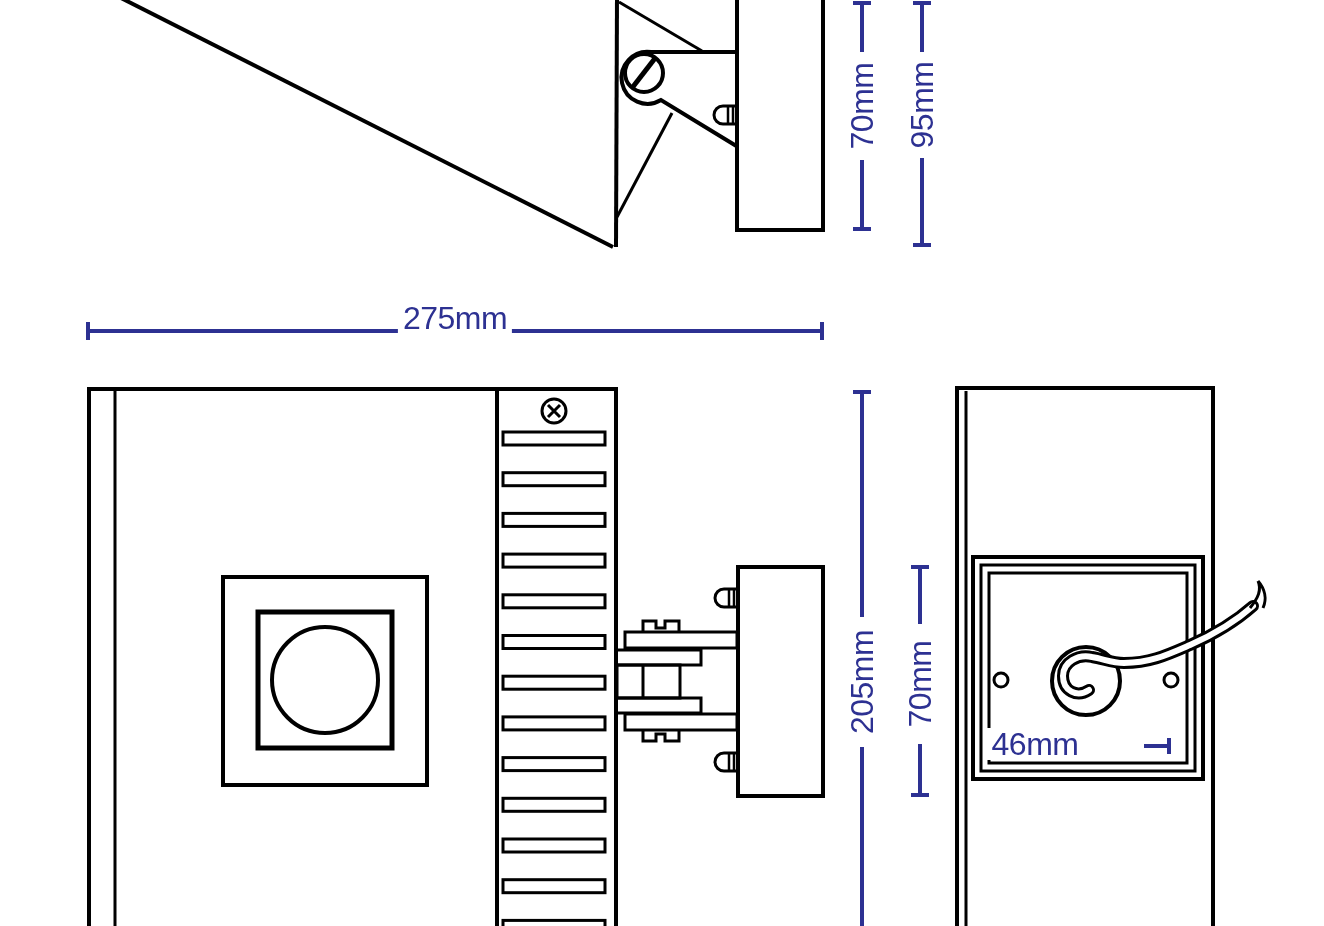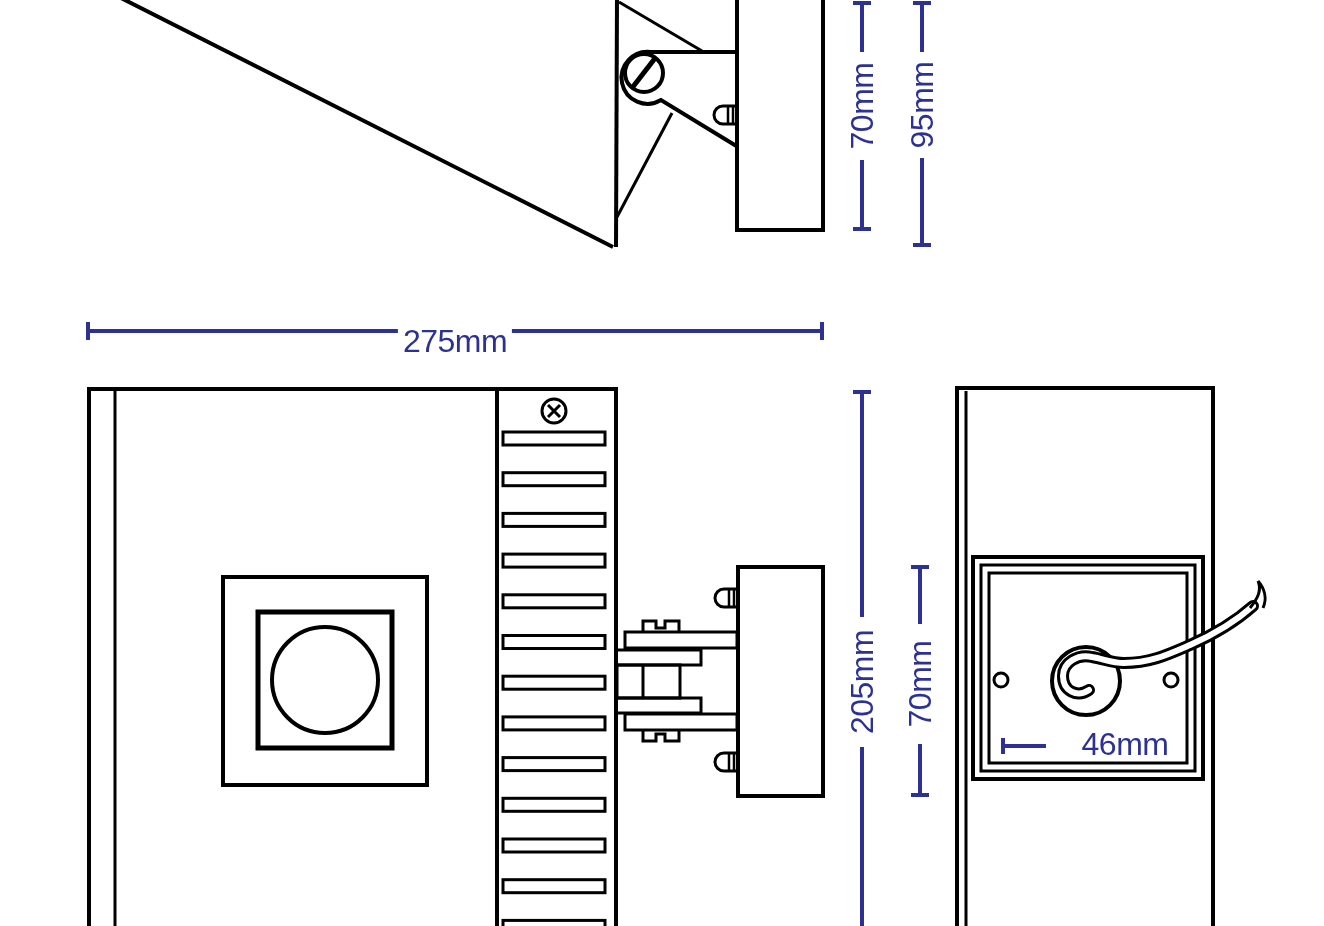--- a/index.html
+++ b/index.html
@@ -102,25 +102,25 @@
     <g>
       <path class="dimline" d="M88,322 V340 M88,331 H402 M508,331 H822 M822,322 V340"></path>
       <path class="dimline" d="M853,3 H871 M862,3 V52 M862,160 V229 M853,229 H871"></path>
       <path class="dimline" d="M913,3 H931 M922,3 V52 M922,158 V245 M913,245 H931"></path>
       <path class="dimline" d="M853,392 H871 M862,392 V617 M862,747 V928"></path>
       <path class="dimline" d="M911,567 H929 M920,567 V624 M920,744 V795 M911,795 H929"></path>
       <path class="dimline" d="M1003,738 V754 M1003,746 H1046 M1144,746 H1169 M1169,738 V754"></path>
     </g>
   </svg>
 
-  <div class="dim-label" style="left:455px;top:341px">275mm</div>
+  <div class="dim-label" style="left:455px;top:318px">275mm</div>
 
   <div class="dim-label rot" style="left:862px;top:106px">70mm</div>
 
   <div class="dim-label rot" style="left:922px;top:105px">95mm</div>
 
   <div class="dim-label rot" style="left:862px;top:682px">205mm</div>
 
   <div class="dim-label rot" style="left:920px;top:684px">70mm</div>
 
-  <div class="dim-label" style="left:1125px;top:744px">46mm</div>
+  <div class="dim-label" style="left:1035px;top:744px">46mm</div>
 
 </div>
 
 </body></html>

